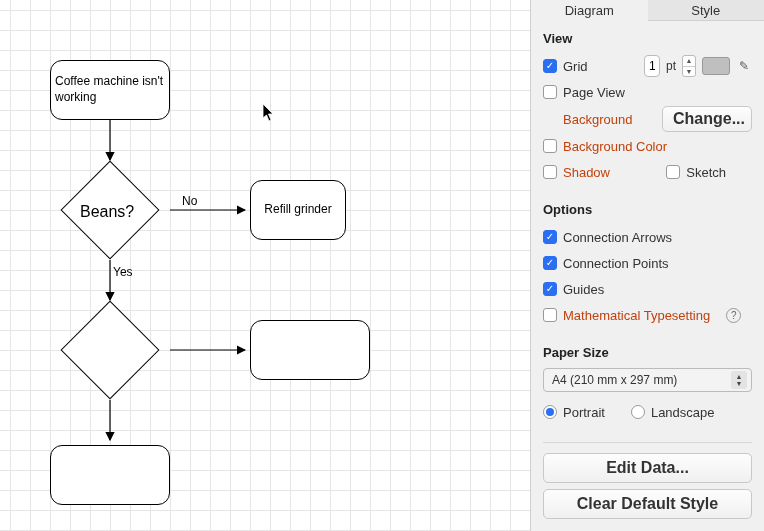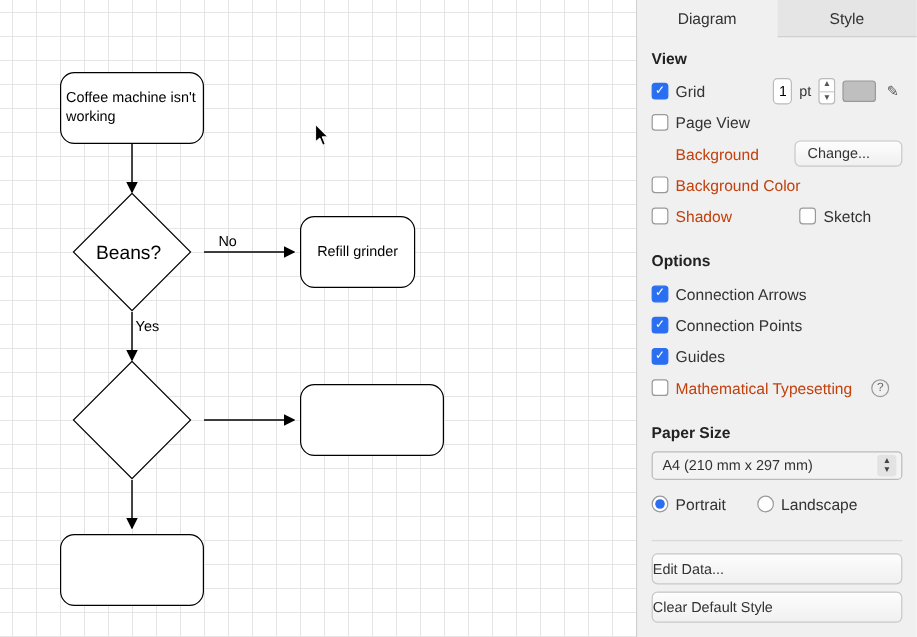--- a/index.html
+++ b/index.html
@@ -185,23 +185,25 @@
     display: inline-flex;
     align-items: center; justify-content: center;
     cursor: pointer;
     font-size: 12px;
     color: #555;
   }
   .btn {
     border: 1px solid #c8c8c8;
     background: linear-gradient(#fdfdfd,#f0f0f0);
     border-radius: 5px;
-    font-size: 12px;
+    font-size: 16px;
     padding: 3px 10px;
     cursor: pointer;
+    text-align: center;
+    font-weight: bold;
   }
   .btn-wide {
     display:block;
     width: 100%;
     padding: 5px 0;
     margin-bottom: 6px;
   }
   .select {
     position: relative;
     border: 1px solid #bbb;

